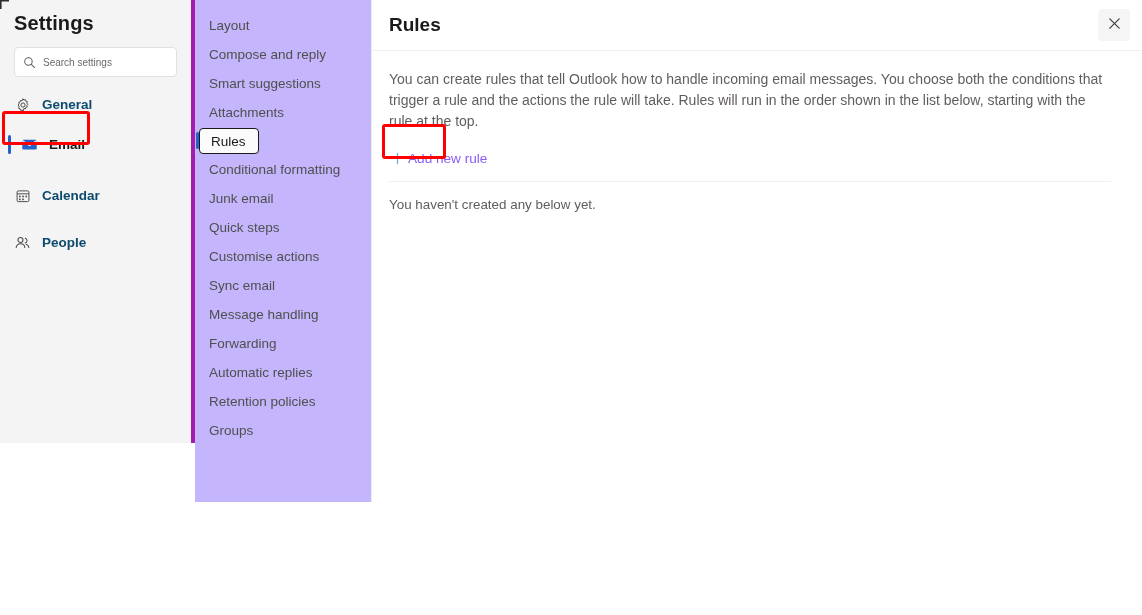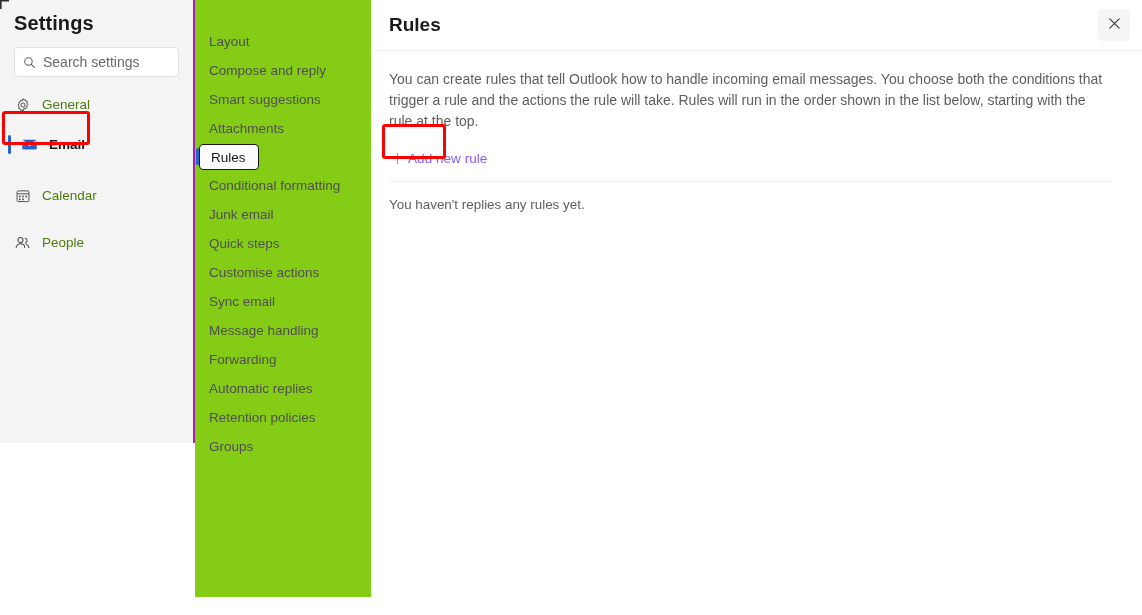--- a/index.html
+++ b/index.html
@@ -14,21 +14,21 @@
     width: 1142px; height: 615px;
     display: flex;
     background: #ffffff;
   }
 
   
   .sidebar {
     width: 195px;
     height: 443px;
     background: #f4f4f4;
-    border-right: 2px solid #a21caf;
+    border-right: 4px solid #a21caf;
     flex: 0 0 195px;
     position: relative;
   }
   .settings-title {
     font-size: 20px;
     font-weight: 600;
     color: #1b1a19;
     padding: 12px 0 0 14px;
     letter-spacing: 0.1px;
   }
@@ -40,37 +40,38 @@
     border-radius: 4px;
     display: flex;
     align-items: center;
     padding: 0 8px;
     gap: 7px;
   }
   .search-box .s-icon { display: flex; align-items: center; color: #605e5c; }
   .search-input {
     border: none; outline: none; background: transparent;
     font-family: "Liberation Sans", sans-serif;
-    font-size: 14px; color: #ec4899; width: 100%;
+    font-size: 10px; color: #ec4899; width: 100%;
     padding: 0;
   }
   .search-input::placeholder { color: #6b6967; }
 
   .side-list { margin-top: 13px; }
   .side-item {
     position: relative;
     height: 29px;
     display: flex;
     align-items: center;
     gap: 11px;
     padding-left: 14px;
     font-size: 13.5px;
-    color: #4d7c0f;
+    color: #0c4a6e;
     cursor: pointer;
     margin-bottom: 0px;
+    font-weight: bold;
   }
   .side-item + .side-item { margin-top: 0px; }
   .side-item .s-ico { width: 17px; height: 17px; display: flex; align-items: center; justify-content: center; color: #4a4846; }
   .side-item.selected { color: #1b1a19; font-weight: 700; }
   .side-item.selected .s-ico { color: #1b55b8; }
   .side-item.selected::before {
     content: "";
     position: absolute;
     left: 1px; top: 5px;
     width: 3px; height: 19px;
@@ -80,24 +81,24 @@
   
   #side-general { margin-top: 0; }
   #side-email   { margin-top: 11px; margin-left: 7px; }
   #side-calendar{ margin-top: 22px; text-align: center; }
   #side-people  { margin-top: 18px; }
 
   
   .navcol {
     width: 177px;
     flex: 0 0 177px;
-    height: 597px;
-    background: #84cc16;
+    height: 502px;
+    background: #c4b5fd;
     border-right: 1px solid #ececec;
-    padding-top: 30px;
+    padding-top: 14px;
     position: relative;
   }
   .nav-item {
     position: relative;
     height: 23px;
     display: flex;
     align-items: center;
     padding-left: 14px;
     font-size: 13.5px;
     color: #514f4d;
@@ -359,18 +360,18 @@
           <span class="plus">
             <svg width="15" height="15" viewBox="0 0 16 16" fill="none" stroke="currentColor" stroke-width="1.3" stroke-linecap="round">
               <line x1="8" y1="2.4" x2="8" y2="13.6"></line>
                 <line x1="2.4" y1="8" x2="13.6" y2="8"></line>
             </svg>
           </span>
           <span>Add new rule</span>
         </button>
       </div>
 
-      <div class="empty-msg">You haven't replies any rules yet.</div>
+      <div class="empty-msg">You haven't created any below yet.</div>
 
     </div>
   </div>
 
 </div>
 
 </body></html>

